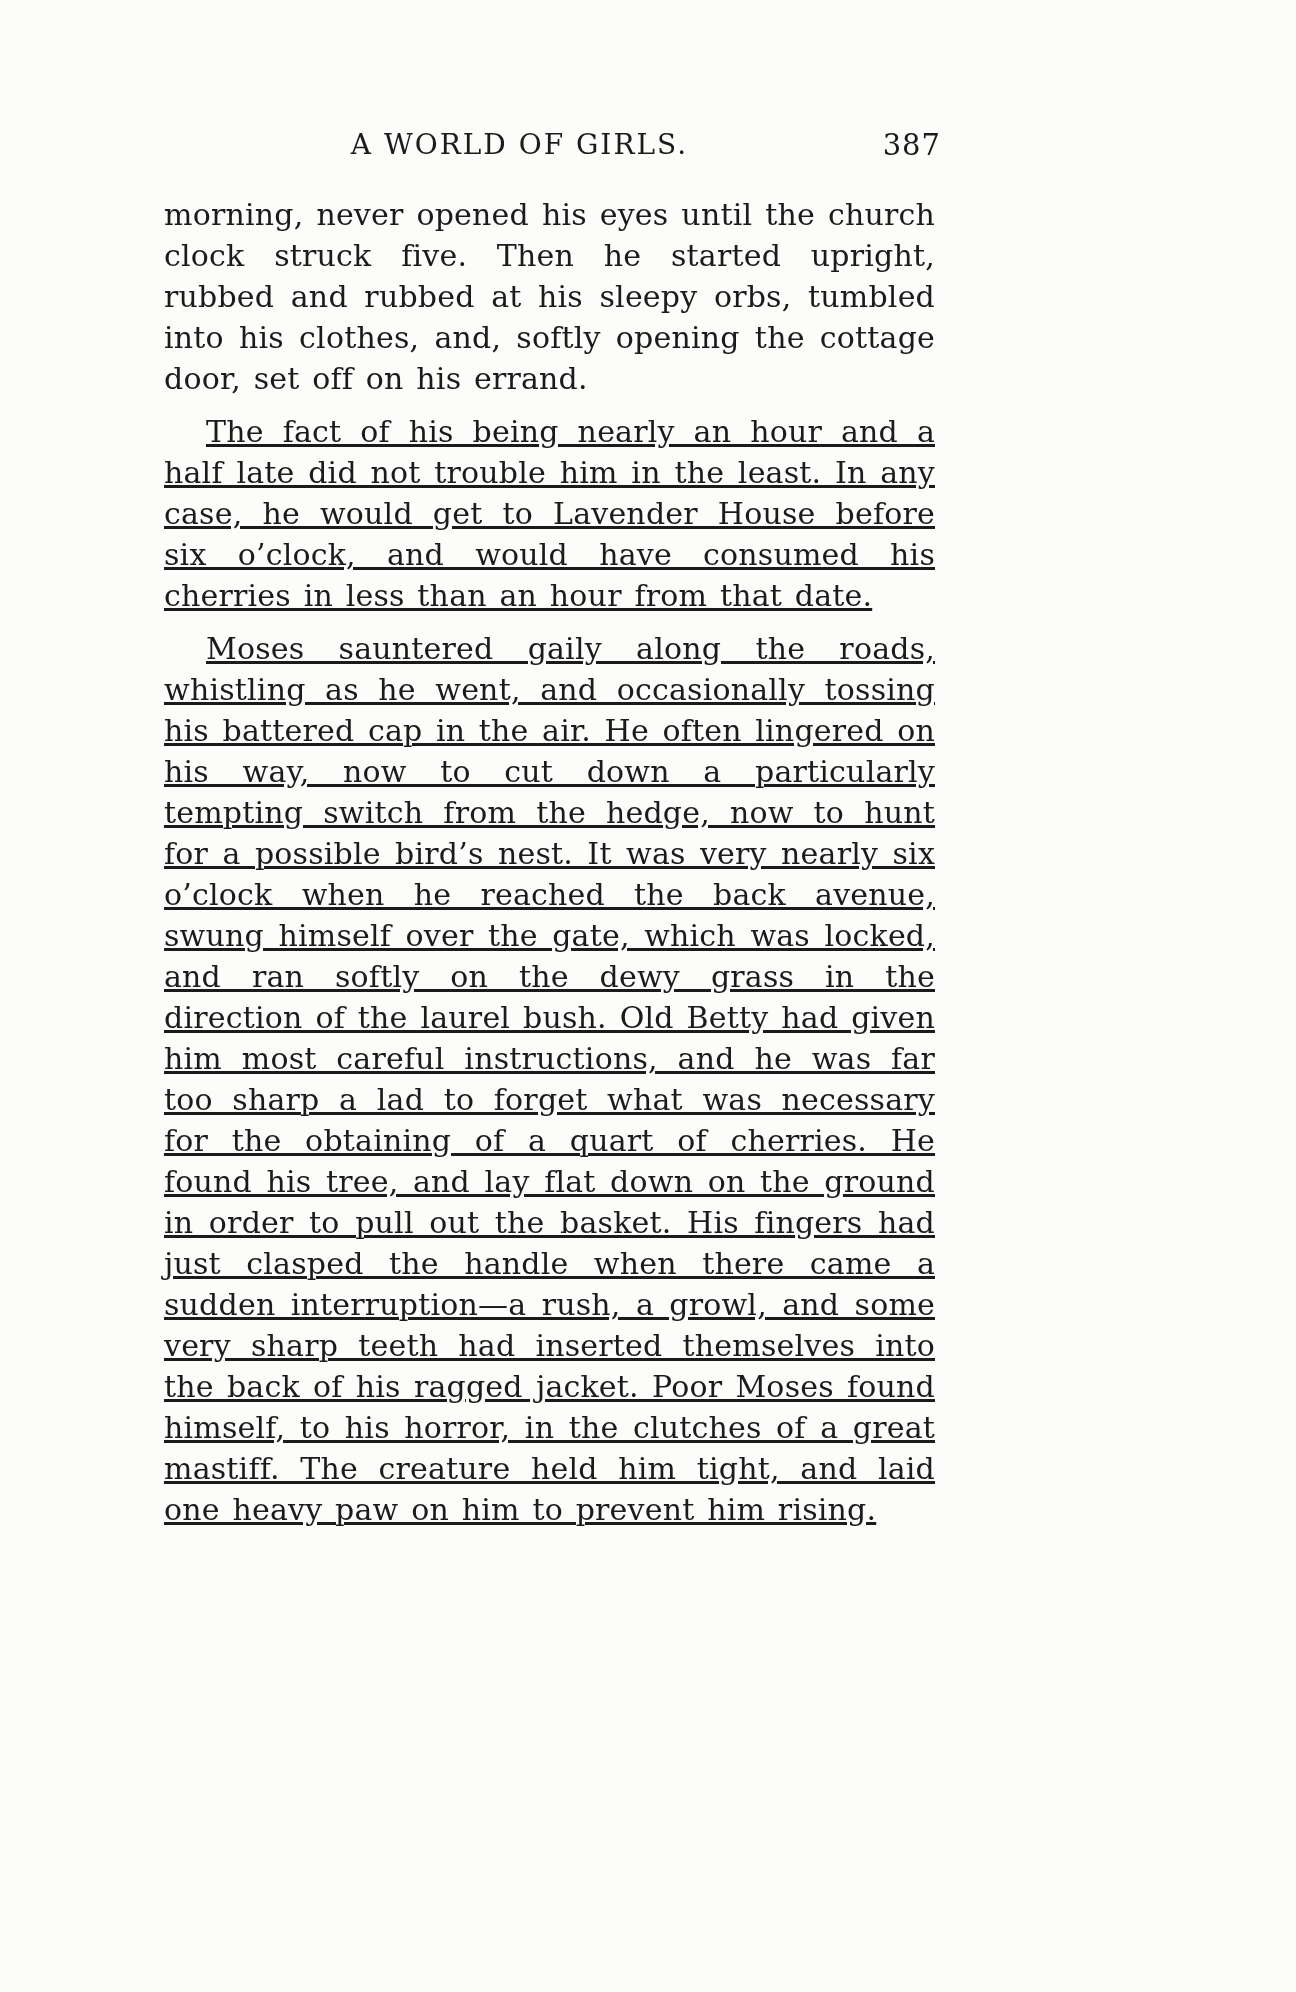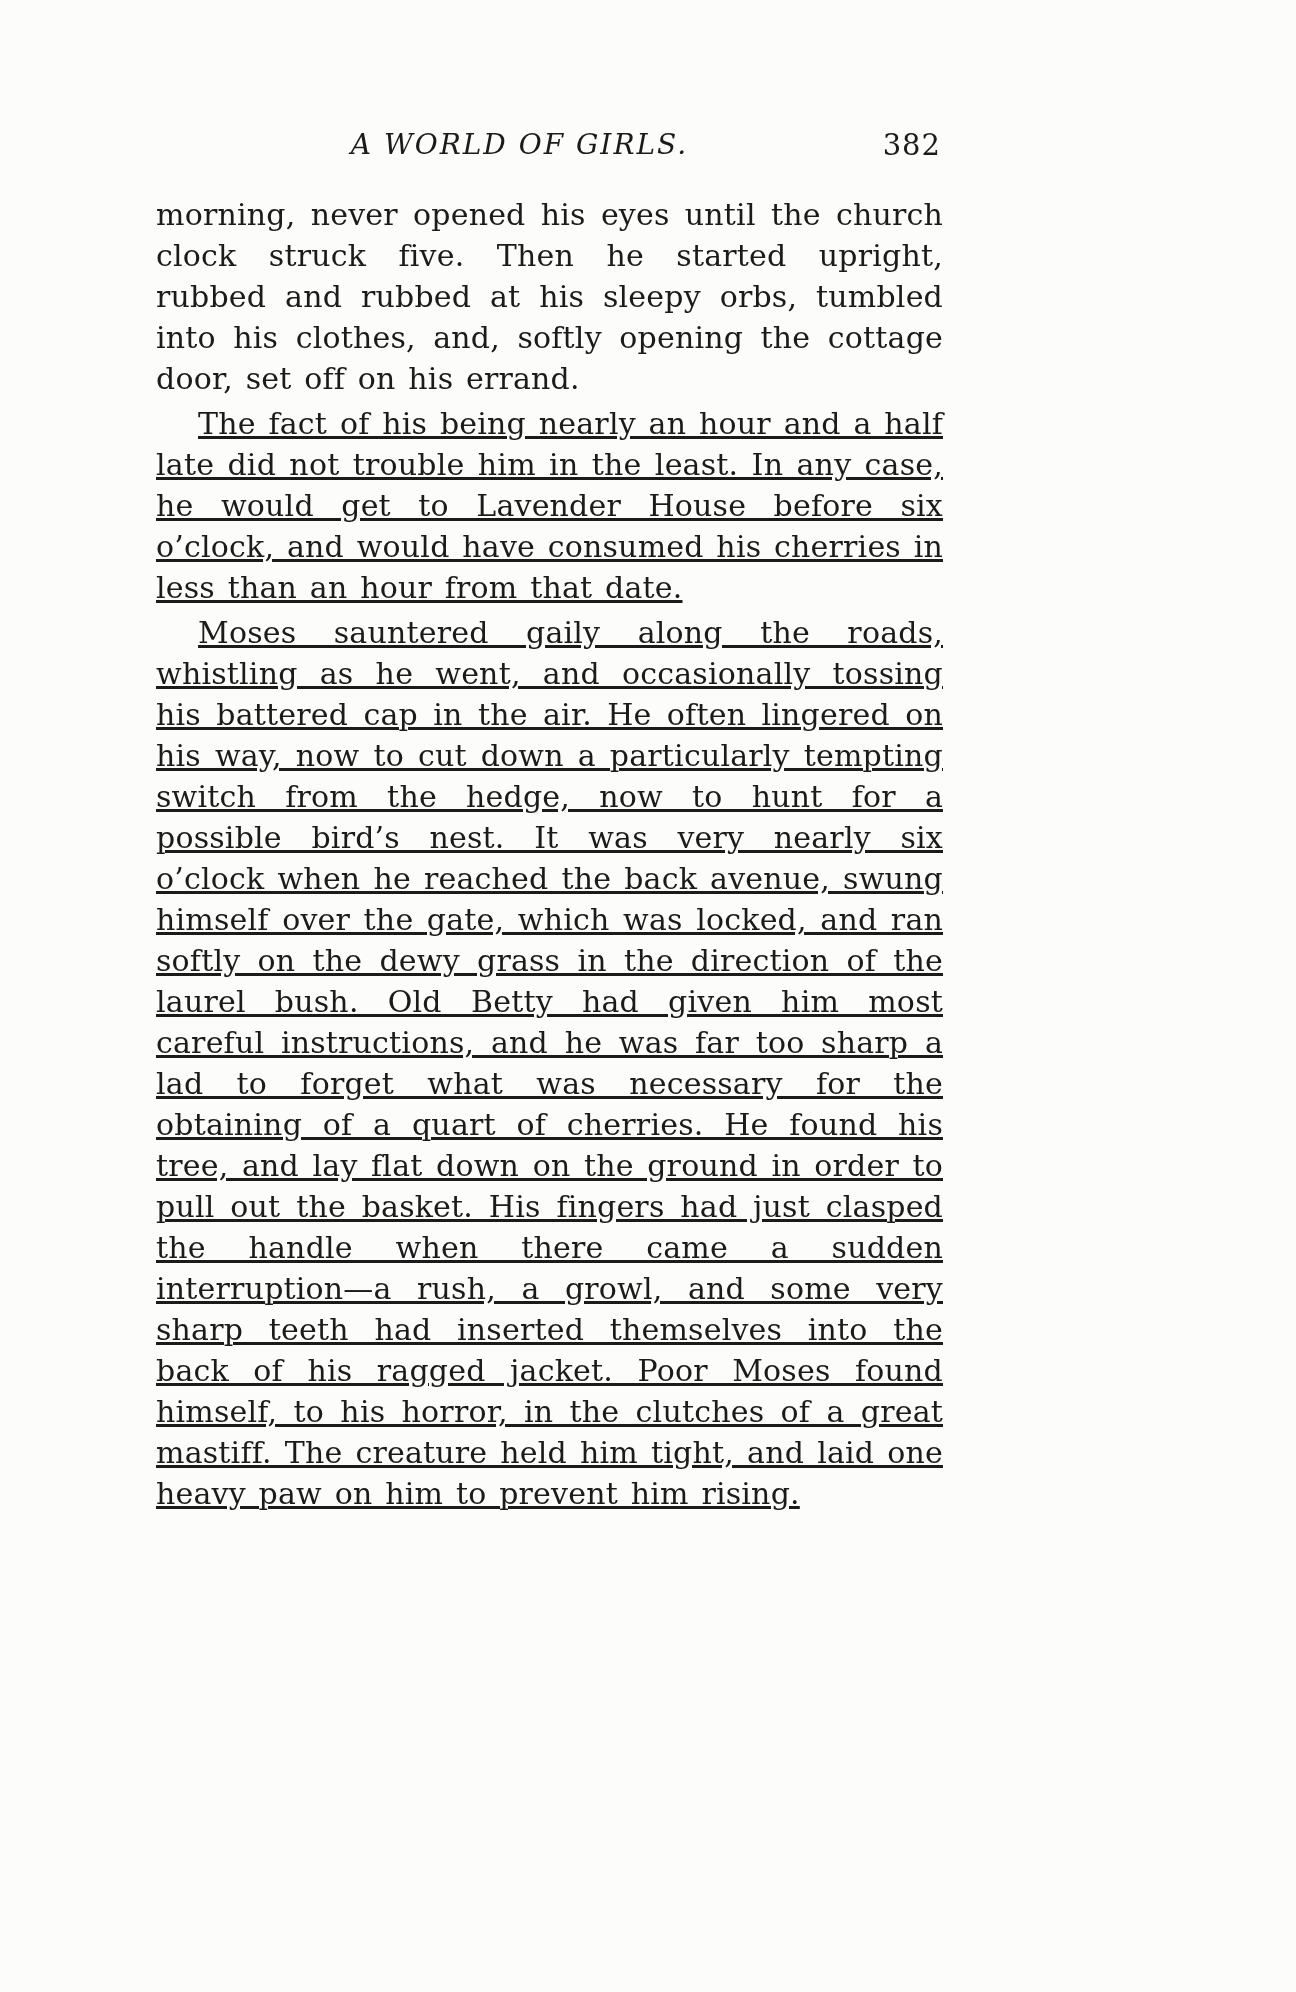--- a/index.html
+++ b/index.html
@@ -24,53 +24,52 @@
   .header {
     position: relative;
     height: 40px;
     margin-bottom: 26px;
   }
   .title {
     position: absolute;
     left: 0;
     right: 60px;
     text-align: center;
-    font-style: italic;
     font-size: 28px;
     letter-spacing: 2px;
     white-space: nowrap;
   }
   .pagenum {
     position: absolute;
     right: 6px;
     top: 0;
     font-size: 29px;
     letter-spacing: 1px;
   }
   .body p {
-    margin: 4px;
+    margin: 12px;
     font-size: 30px;
     line-height: 41px;
     text-align: justify;
     word-spacing: 3px;
     letter-spacing: 0.2px;
   }
   .body p.indent {
     text-indent: 42px;
     text-decoration: underline;
   }
 </style>
 </head>
 <body>
 
 <div class="page">
 
   <div class="header">
     <span class="title">A WORLD OF GIRLS.</span>
-    <span class="pagenum">382</span>
+    <span class="pagenum">387</span>
   </div>
 
   <div class="body">
     <p>morning, never opened his eyes until the church clock struck five.  Then he started upright, rubbed and rubbed at his sleepy orbs, tumbled into his clothes, and, softly opening the cottage door, set off on his errand.</p>
     <p class="indent">The fact of his being nearly an hour and a half late did not trouble him in the least.  In any case, he would get to Lavender House before six o’clock, and would have consumed his cherries in less than an hour from that date.</p>
     <p class="indent">Moses sauntered gaily along the roads, whistling as he went, and occasionally tossing his battered cap in the air.  He often lingered on his way, now to cut down a particularly tempting switch from the hedge, now to hunt for a possible bird’s nest.  It was very nearly six o’clock when he reached the back avenue, swung himself over the gate, which was locked, and ran softly on the dewy grass in the direction of the laurel bush.  Old Betty had given him most careful instructions, and he was far too sharp a lad to forget what was necessary for the obtaining of a quart of cherries.  He found his tree, and lay flat down on the ground in order to pull out the basket.  His fingers had just clasped the handle when there came a sudden interruption—a rush, a growl, and some very sharp teeth had inserted themselves into the back of his ragged jacket.  Poor Moses found himself, to his horror, in the clutches of a great mastiff.  The creature held him tight, and laid one heavy paw on him to prevent him rising.</p>
   </div>
 
 </div>
 

